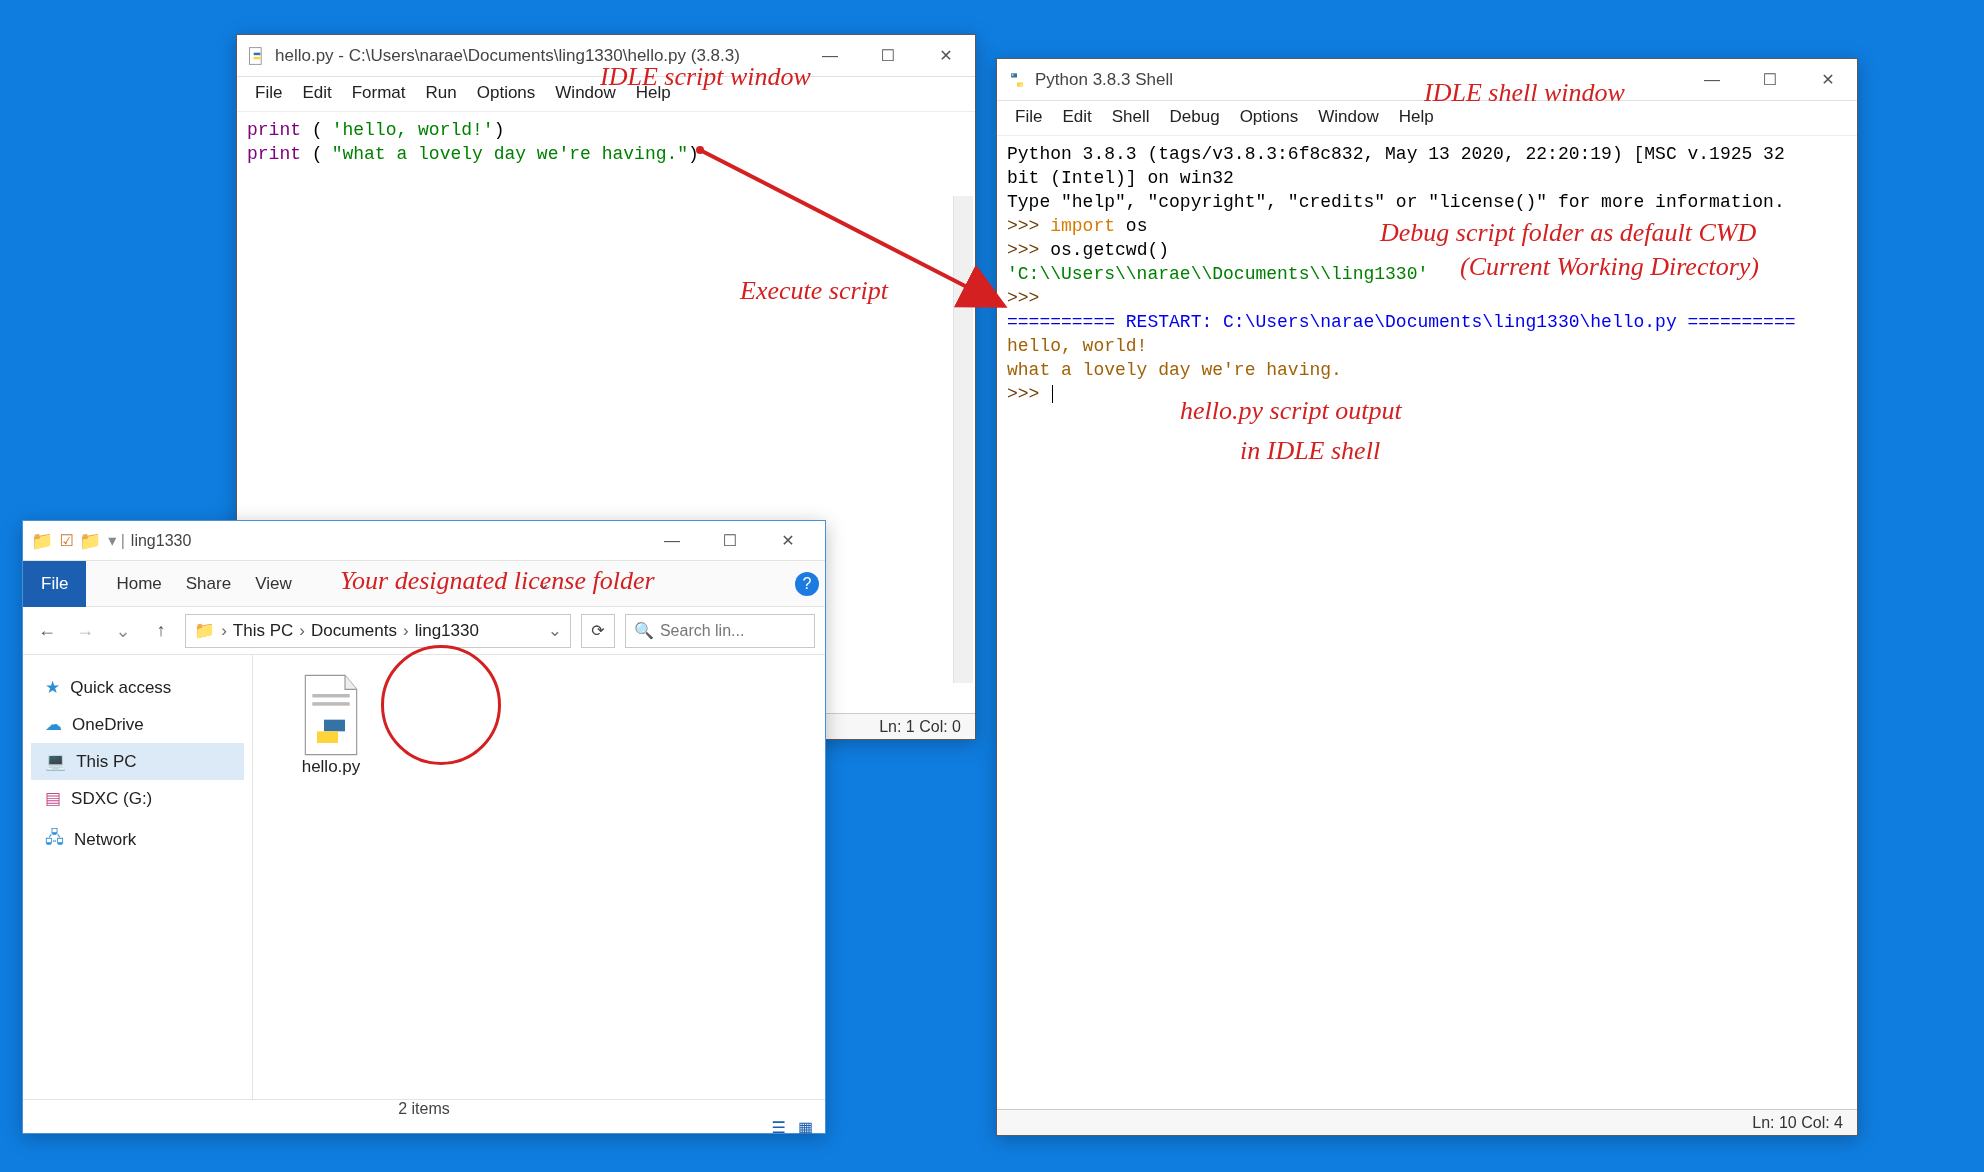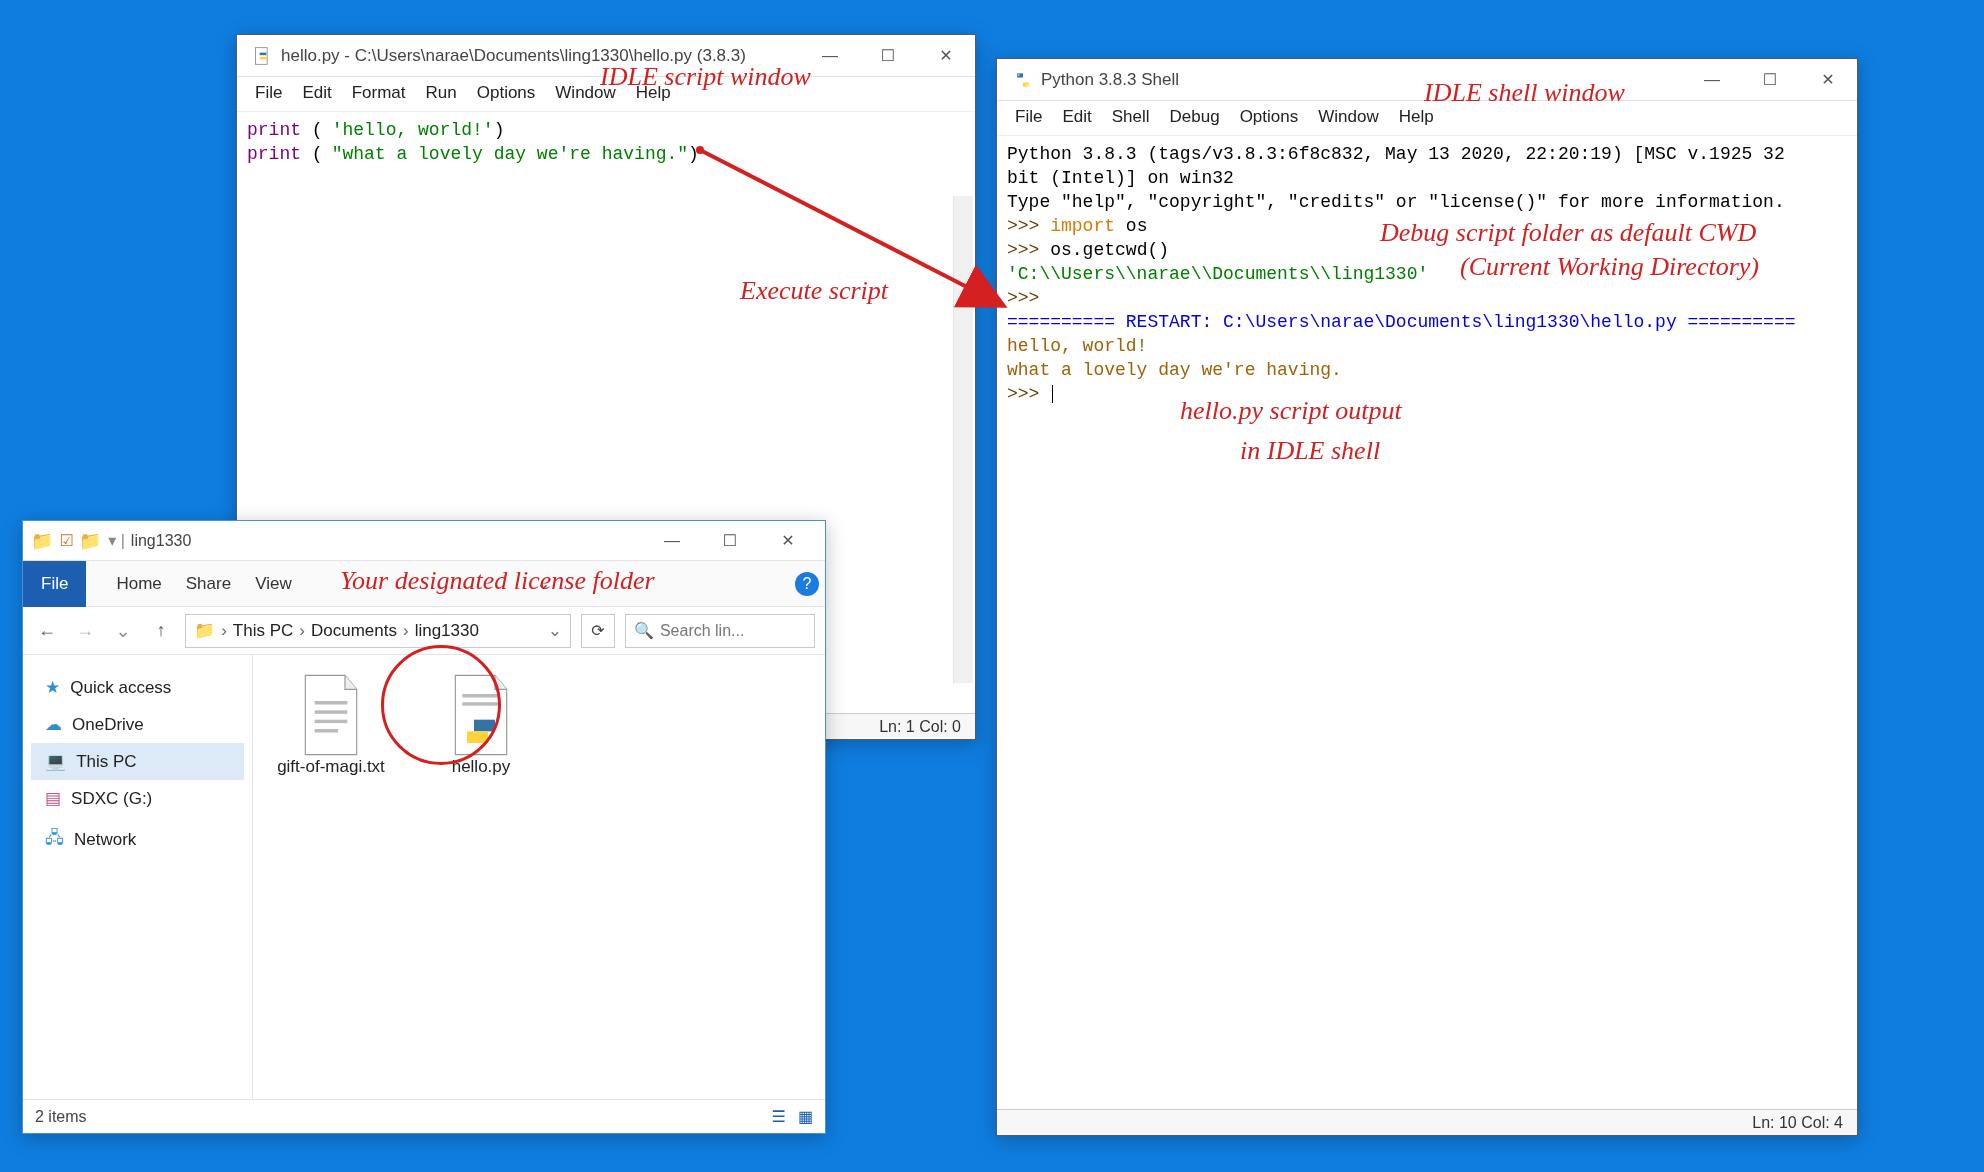--- a/index.html
+++ b/index.html
@@ -18,21 +18,21 @@
     box-shadow: 0 4px 18px rgba(0,0,0,.25);
     display: flex;
     flex-direction: column;
   }
   .titlebar {
     display: flex;
     align-items: center;
     height: 42px;
     background: #fff;
     border-bottom: 1px solid #e0e0e0;
-    padding-left: 16px;
+    padding-left: 10px;
     color: #444;
     font-size: 17px;
   }
   .titlebar .ticon { width:20px; height:20px; margin-right:8px; display:inline-flex; }
   .winbtns { margin-left:auto; display:flex; }
   .winbtn { width:58px; height:42px; display:flex; align-items:center; justify-content:center; color:#555; font-size:16px; }
   .menubar {
     display:flex; gap:4px; padding: 4px 10px 6px 10px; font-size:17px; color:#222; border-bottom:1px solid #eee;
   }
   .menubar span { padding: 2px 8px; }
@@ -92,21 +92,21 @@
   .refresh { width:34px; height:34px; border:1px solid #c9c9c9; display:flex;align-items:center;justify-content:center; color:#444;}
   .searchbox { width:190px; height:34px; border:1px solid #c9c9c9; display:flex; align-items:center; padding:0 8px; color:#777; font-size:16px;}
   .exp-body { flex:1; display:flex; }
   .sidebar { width:230px; border-right:1px solid #e3e3e3; padding:14px 8px; font-size:17px; color:#222;}
   .sidebar .item { padding:8px 14px; display:flex; align-items:center; gap:10px;}
   .sidebar .item.sel { background:#dce9f7;}
   .files { flex:1; display:flex; gap:30px; padding:18px; align-items:flex-start;}
   .fileitem { width:120px; text-align:center; font-size:17px; color:#222;}
   .fileicon { width:70px; height:78px; margin:0 auto 6px; }
   .ring { position:absolute; width:120px; height:120px; border:3px solid #d42020; border-radius:50%; pointer-events:none;}
-  .exp-status { height:34px; border-top:1px solid #e3e3e3; display:flex; align-items:center; padding:0 12px; font-size:16px; color:#444;}
+  .exp-status { height:34px; border-top:1px solid #e3e3e3; display:flex; align-items:center; padding:0 12px; font-size:16px; color:#444;flex-direction:column;}
   .view-icons { margin-left:auto; display:flex; gap:12px; color:#1c5fb0;}
   .help-dot { margin-left:auto; width:24px;height:24px;border-radius:50%;background:#1c7be0;color:#fff;display:flex;align-items:center;justify-content:center;font-size:16px;}
   .scroll-placeholder { position:absolute; right:2px; top:84px; bottom:30px; width:20px; background:#f0f0f0; border-left:1px solid #e2e2e2;}
   .cursor-bar { display:inline-block; width:1px; height:18px; background:#000; vertical-align:middle; margin-left:2px;}
 </style>
 </head>
 <body>
 
 <div id="idle-script" class="window">
   <div class="titlebar">
@@ -244,33 +244,20 @@
       <div class="item">
           <span style="color:#c34a8a">▤</span>
           <span>SDXC (G:)</span>
         </div>
       <div class="item">
           <span style="color:#2c8fd6">🖧</span>
           <span>Network</span>
         </div>
     </div>
     <div class="files" style="position:relative;">
-      <div class="fileitem">
-        <div class="fileicon">
-          <svg viewBox="0 0 60 72">
-              <path d="M8 2h34l10 12v56H8z" fill="#fff" stroke="#999"></path>
-              <path d="M42 2v12h10" fill="#eee" stroke="#999"></path>
-              <rect x="16" y="24" width="28" height="3" fill="#bbb"></rect>
-              <rect x="16" y="32" width="28" height="3" fill="#bbb"></rect>
-              <rect x="16" y="40" width="28" height="3" fill="#bbb"></rect>
-              <rect x="16" y="48" width="20" height="3" fill="#bbb"></rect>
-            </svg>
-        </div>
-        <div>gift-of-magi.txt</div>
-      </div>
       <div class="fileitem" style="position:relative;">
         <div class="fileicon">
           <svg viewBox="0 0 60 72">
               <path d="M8 2h34l10 12v56H8z" fill="#fff" stroke="#999"></path>
               <path d="M42 2v12h10" fill="#eee" stroke="#999"></path>
               <rect x="14" y="18" width="32" height="3" fill="#bbb"></rect>
               <rect x="14" y="25" width="32" height="3" fill="#bbb"></rect>
               <path d="M24 40h18v10H24z" fill="#3572A5"></path>
               <path d="M18 50h18v10H18z" fill="#FFD43B"></path>
             </svg>

